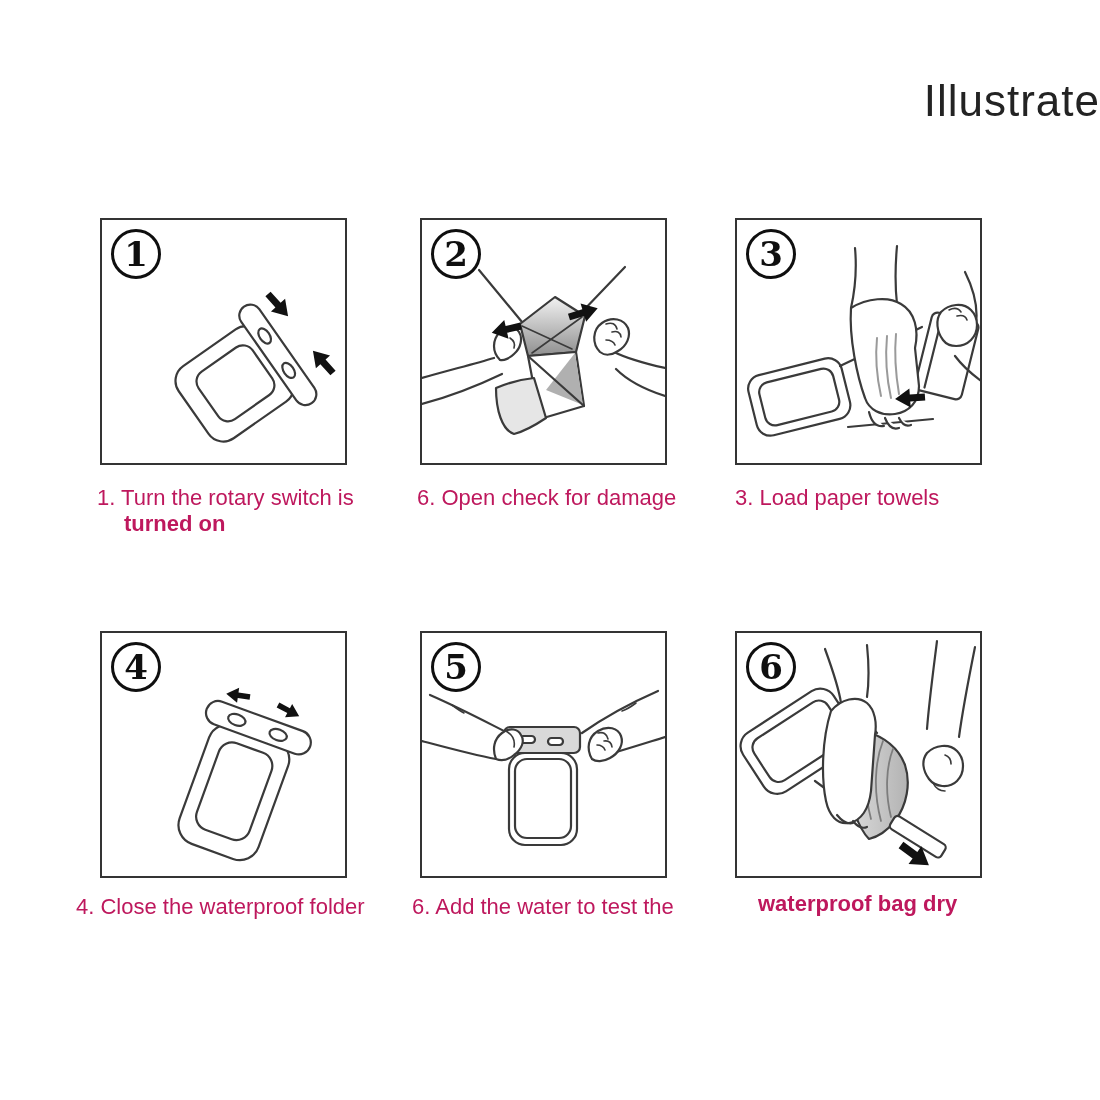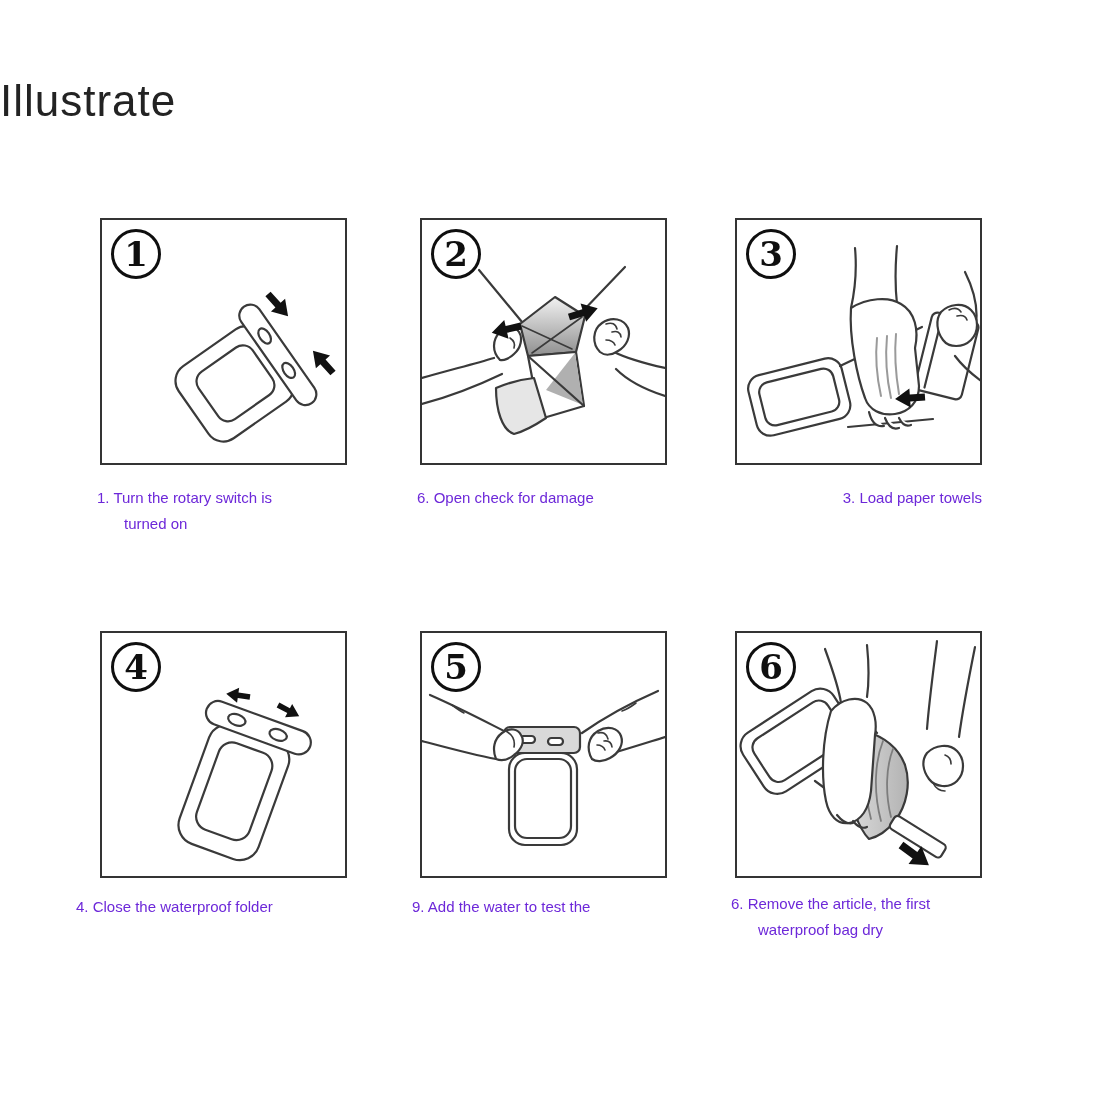--- a/index.html
+++ b/index.html
@@ -1,32 +1,32 @@
 <!DOCTYPE html>
 <html><head>
 <meta charset="utf-8">
 <style>
   html,body{margin:0;padding:0;background:#ffffff;}
   .sheet{position:relative;width:1100px;height:1100px;background:#ffffff;overflow:hidden;
          font-family:"Liberation Sans", sans-serif;color:#1f1f1f;}
-  .title{position:absolute;left:0;right:0;top:76px;margin:0;text-align:left;
+  .title{position:absolute;left:0;right:0;top:76px;margin:0;text-align:right;
          font-size:44px;font-weight:400;letter-spacing:1px;color:#232323;}
   .panel{position:absolute;width:247px;height:247px;border:2px solid #343434;
          box-sizing:border-box;background:#fff;}
   .p1{left:100px;top:218px}.p2{left:420px;top:218px}.p3{left:735px;top:218px}
   .p4{left:100px;top:631px}.p5{left:420px;top:631px}.p6{left:735px;top:631px}
   .panel svg{position:absolute;left:0;top:0;}
   .step-circle{position:absolute;left:9px;top:9px;width:44px;height:44px;border:3.5px solid #0f0f0f;
          border-radius:50%;display:flex;align-items:center;justify-content:center;background:#fff;z-index:2;}
   .step-circle span{font-family:"DejaVu Serif", serif;font-weight:700;font-size:34px;line-height:1;color:#0f0f0f;}
-  .caption{position:absolute;font-size:15px;line-height:26px;color:#6d28d9;white-space:nowrap;}
+  .caption{position:absolute;font-size:22px;line-height:26px;color:#be185d;white-space:nowrap;}
   .c1{left:97px;top:485px}.c2{left:417px;top:485px}
-  .c3{left:735px;top:485px;width:247px;text-align:right;}
+  .c3{left:735px;top:485px;width:247px;text-align:left;}
   .c4{left:76px;top:894px}.c5{left:412px;top:894px}.c6{left:731px;top:891px}
-  .cap-line2{padding-left:27px;}
+  .cap-line2{padding-left:27px;font-weight:bold;}
   .art{stroke:#3a3a3a;stroke-width:2.2;fill:none;stroke-linecap:round;stroke-linejoin:round;}
 </style>
 </head>
 <body>
 
 <div class="sheet">
 
   <h1 class="title">Illustrate</h1>
 
   <div class="panel p1">
@@ -207,20 +207,19 @@
   <div class="caption c2">
     <div class="cap-line1">6. Open check for damage</div>
   </div>
   <div class="caption c3">
     <div class="cap-line1">3. Load paper towels</div>
   </div>
   <div class="caption c4">
     <div class="cap-line1">4. Close the waterproof folder</div>
   </div>
   <div class="caption c5">
-    <div class="cap-line1">9. Add the water to test the</div>
+    <div class="cap-line1">6. Add the water to test the</div>
   </div>
   <div class="caption c6">
-    <div class="cap-line1">6. Remove the article, the first</div>
     <div class="cap-line2">waterproof bag dry</div>
   </div>
 
 </div>
 
 </body></html>

